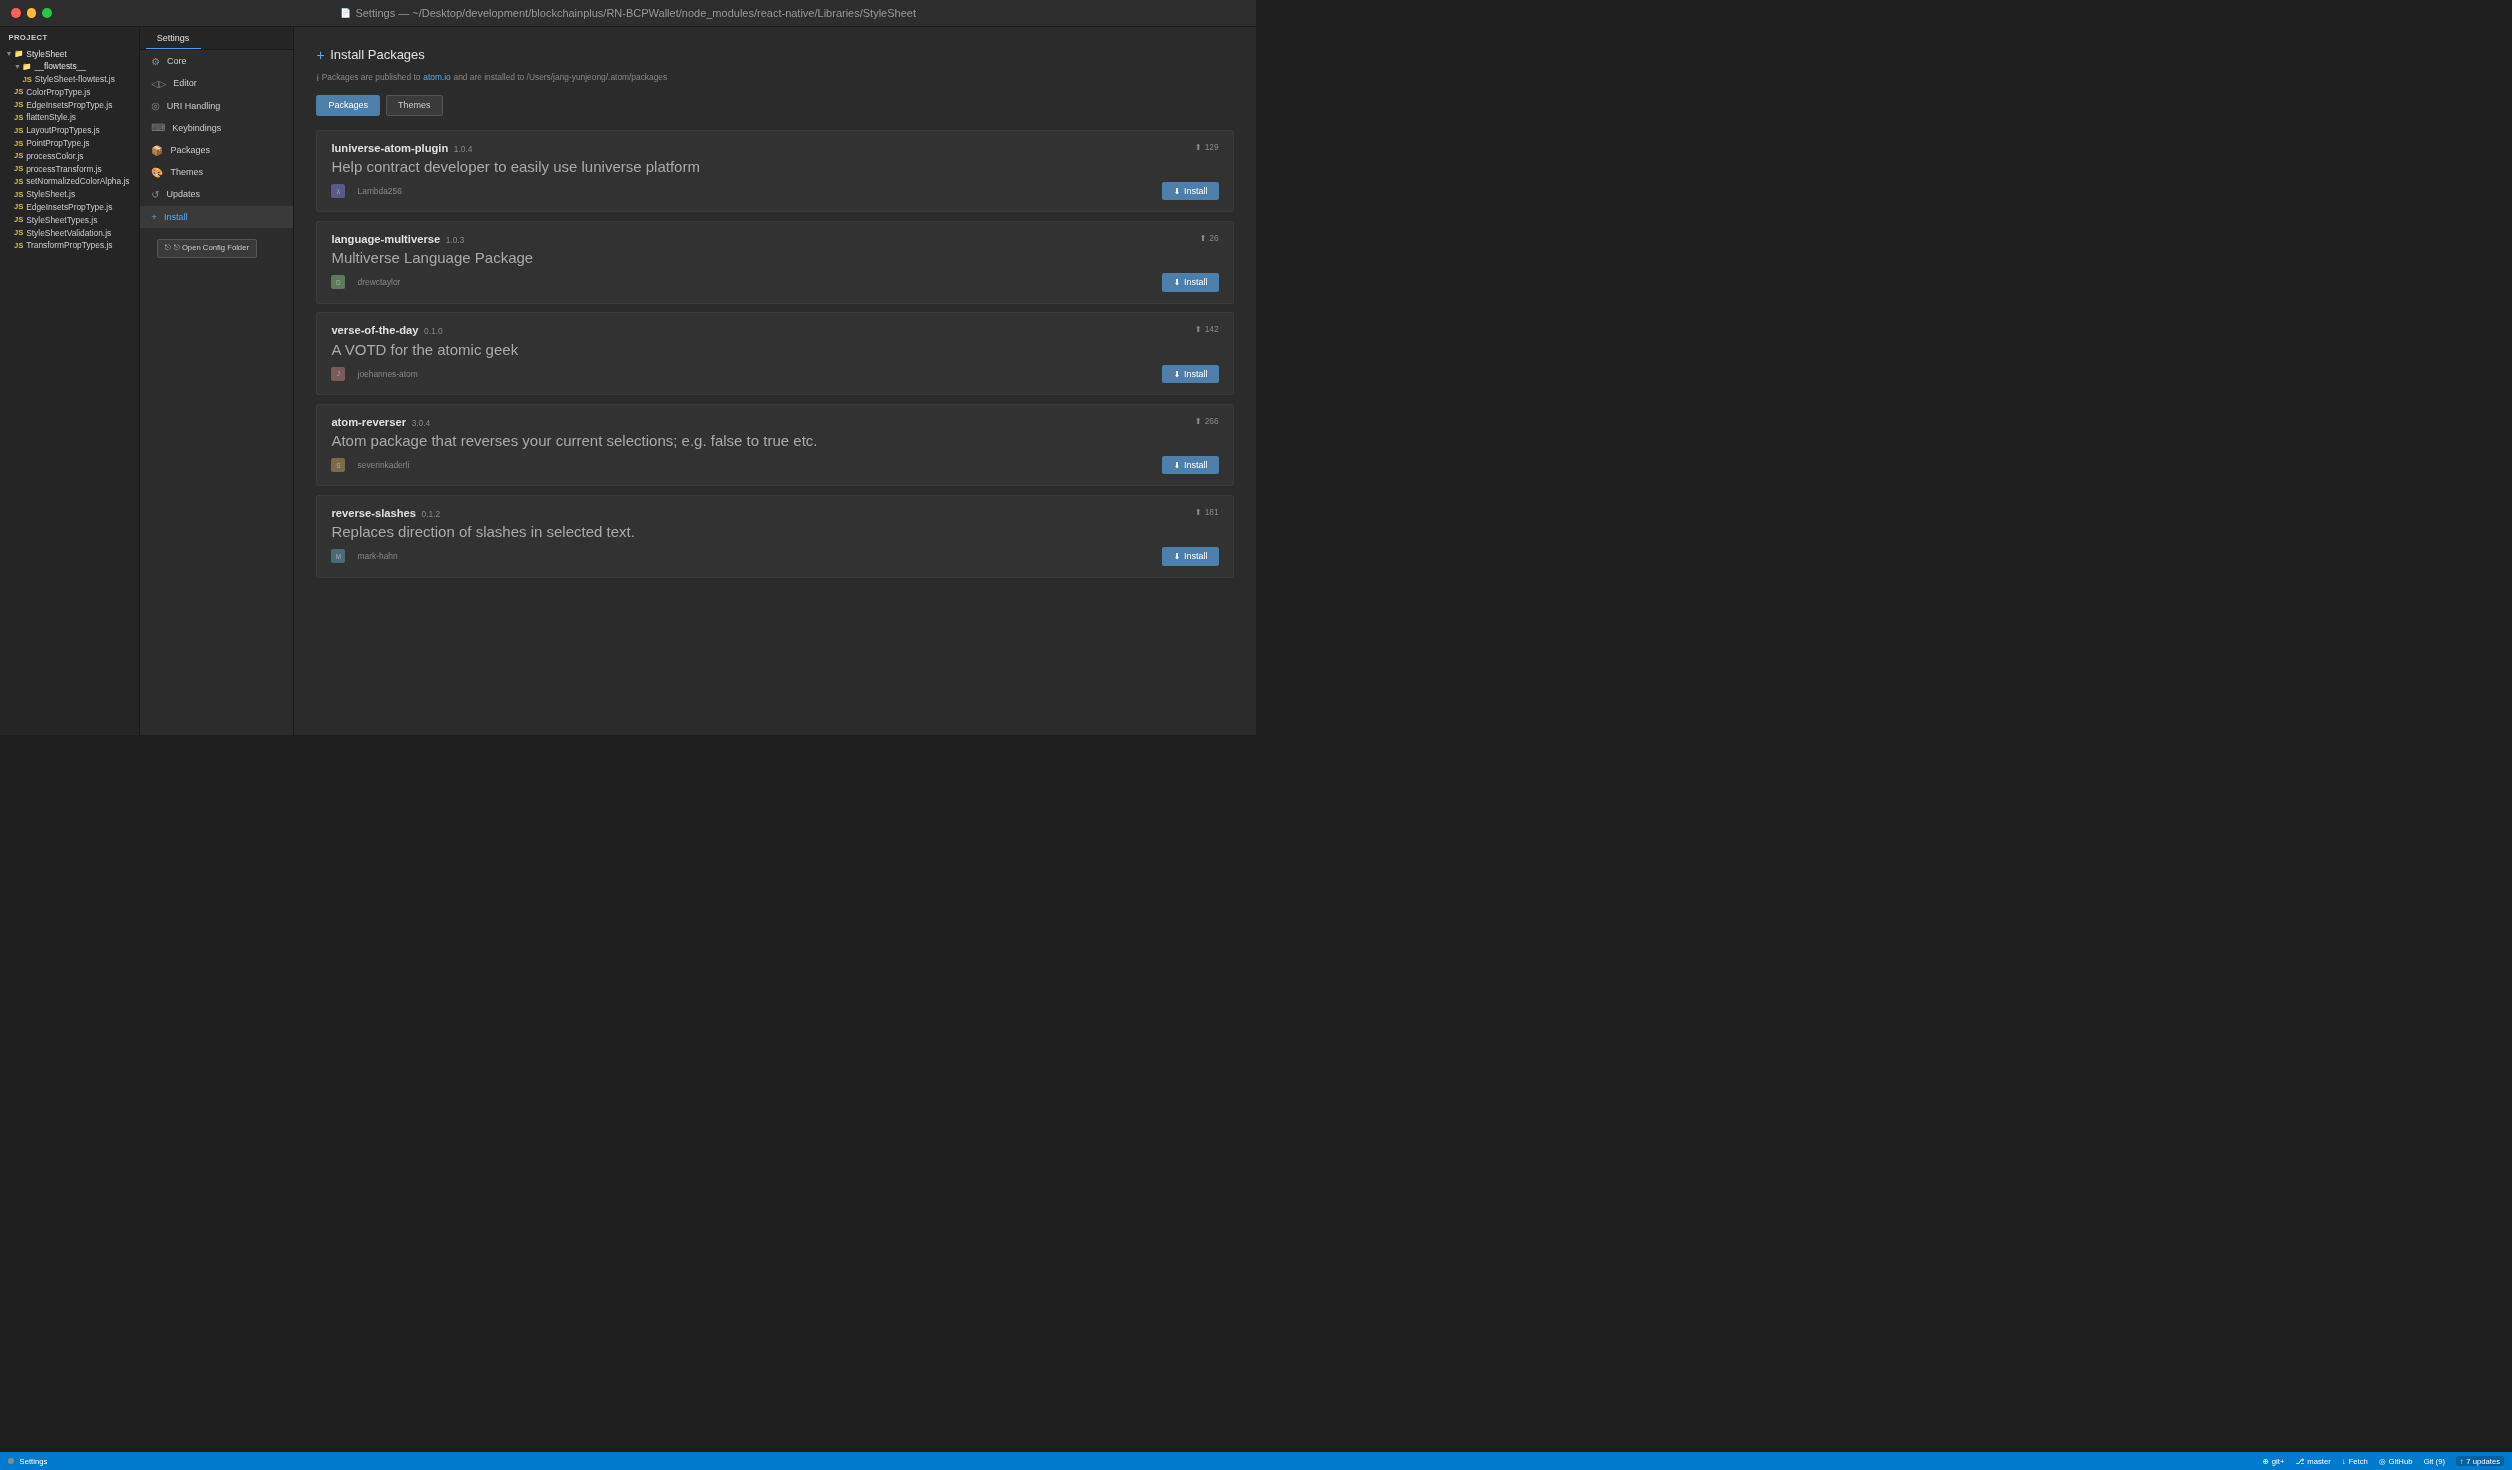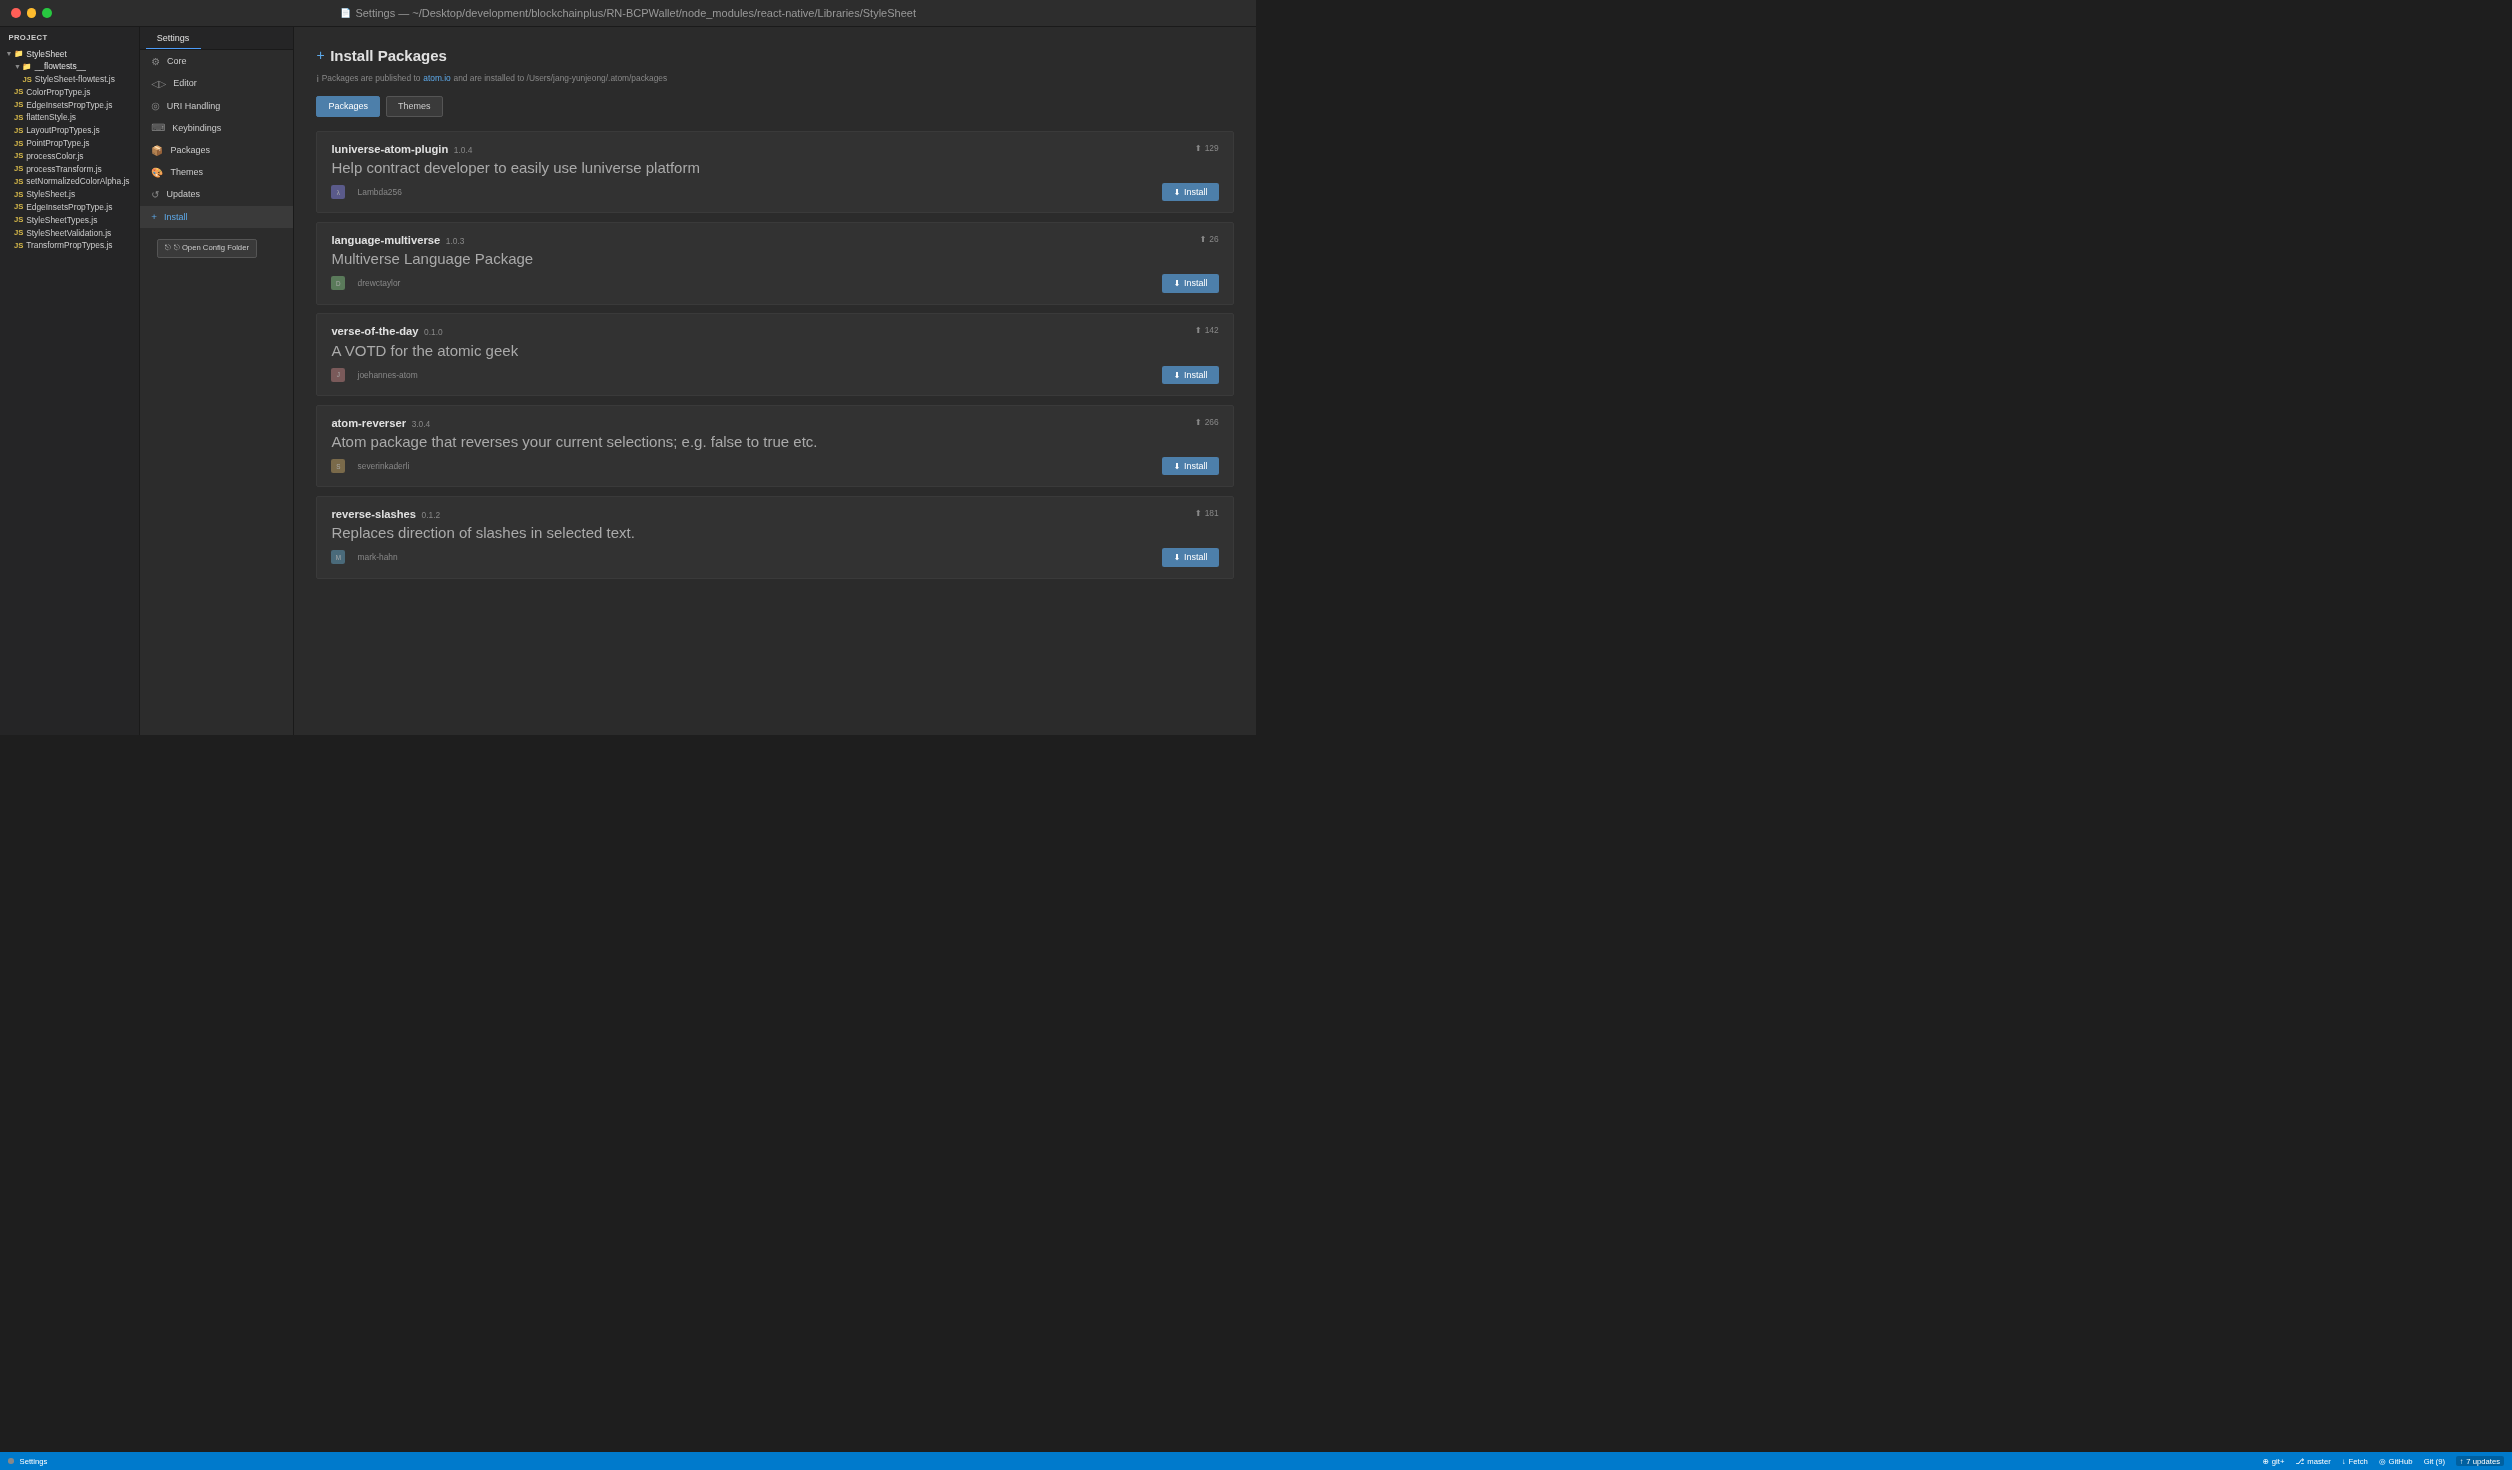--- a/index.html
+++ b/index.html
@@ -151,22 +151,22 @@
       display: flex;
       align-items: center;
       margin-bottom: 8.4px;
     }
     .install-header-icon {
       color: #5da9e9;
       font-size: 14px;
       margin-right: 5.6px;
     }
     .install-header h1 {
-      font-size: 15px;
-      font-weight: 700;
+      font-size: 13px;
+      font-weight: 400;
       color: #e0e0e0;
     }
 
     .info-row {
       font-size: 8.4px;
       color: #888;
       margin-bottom: 11.2px;
       display: flex;
       align-items: center;
       gap: 2.8px;

